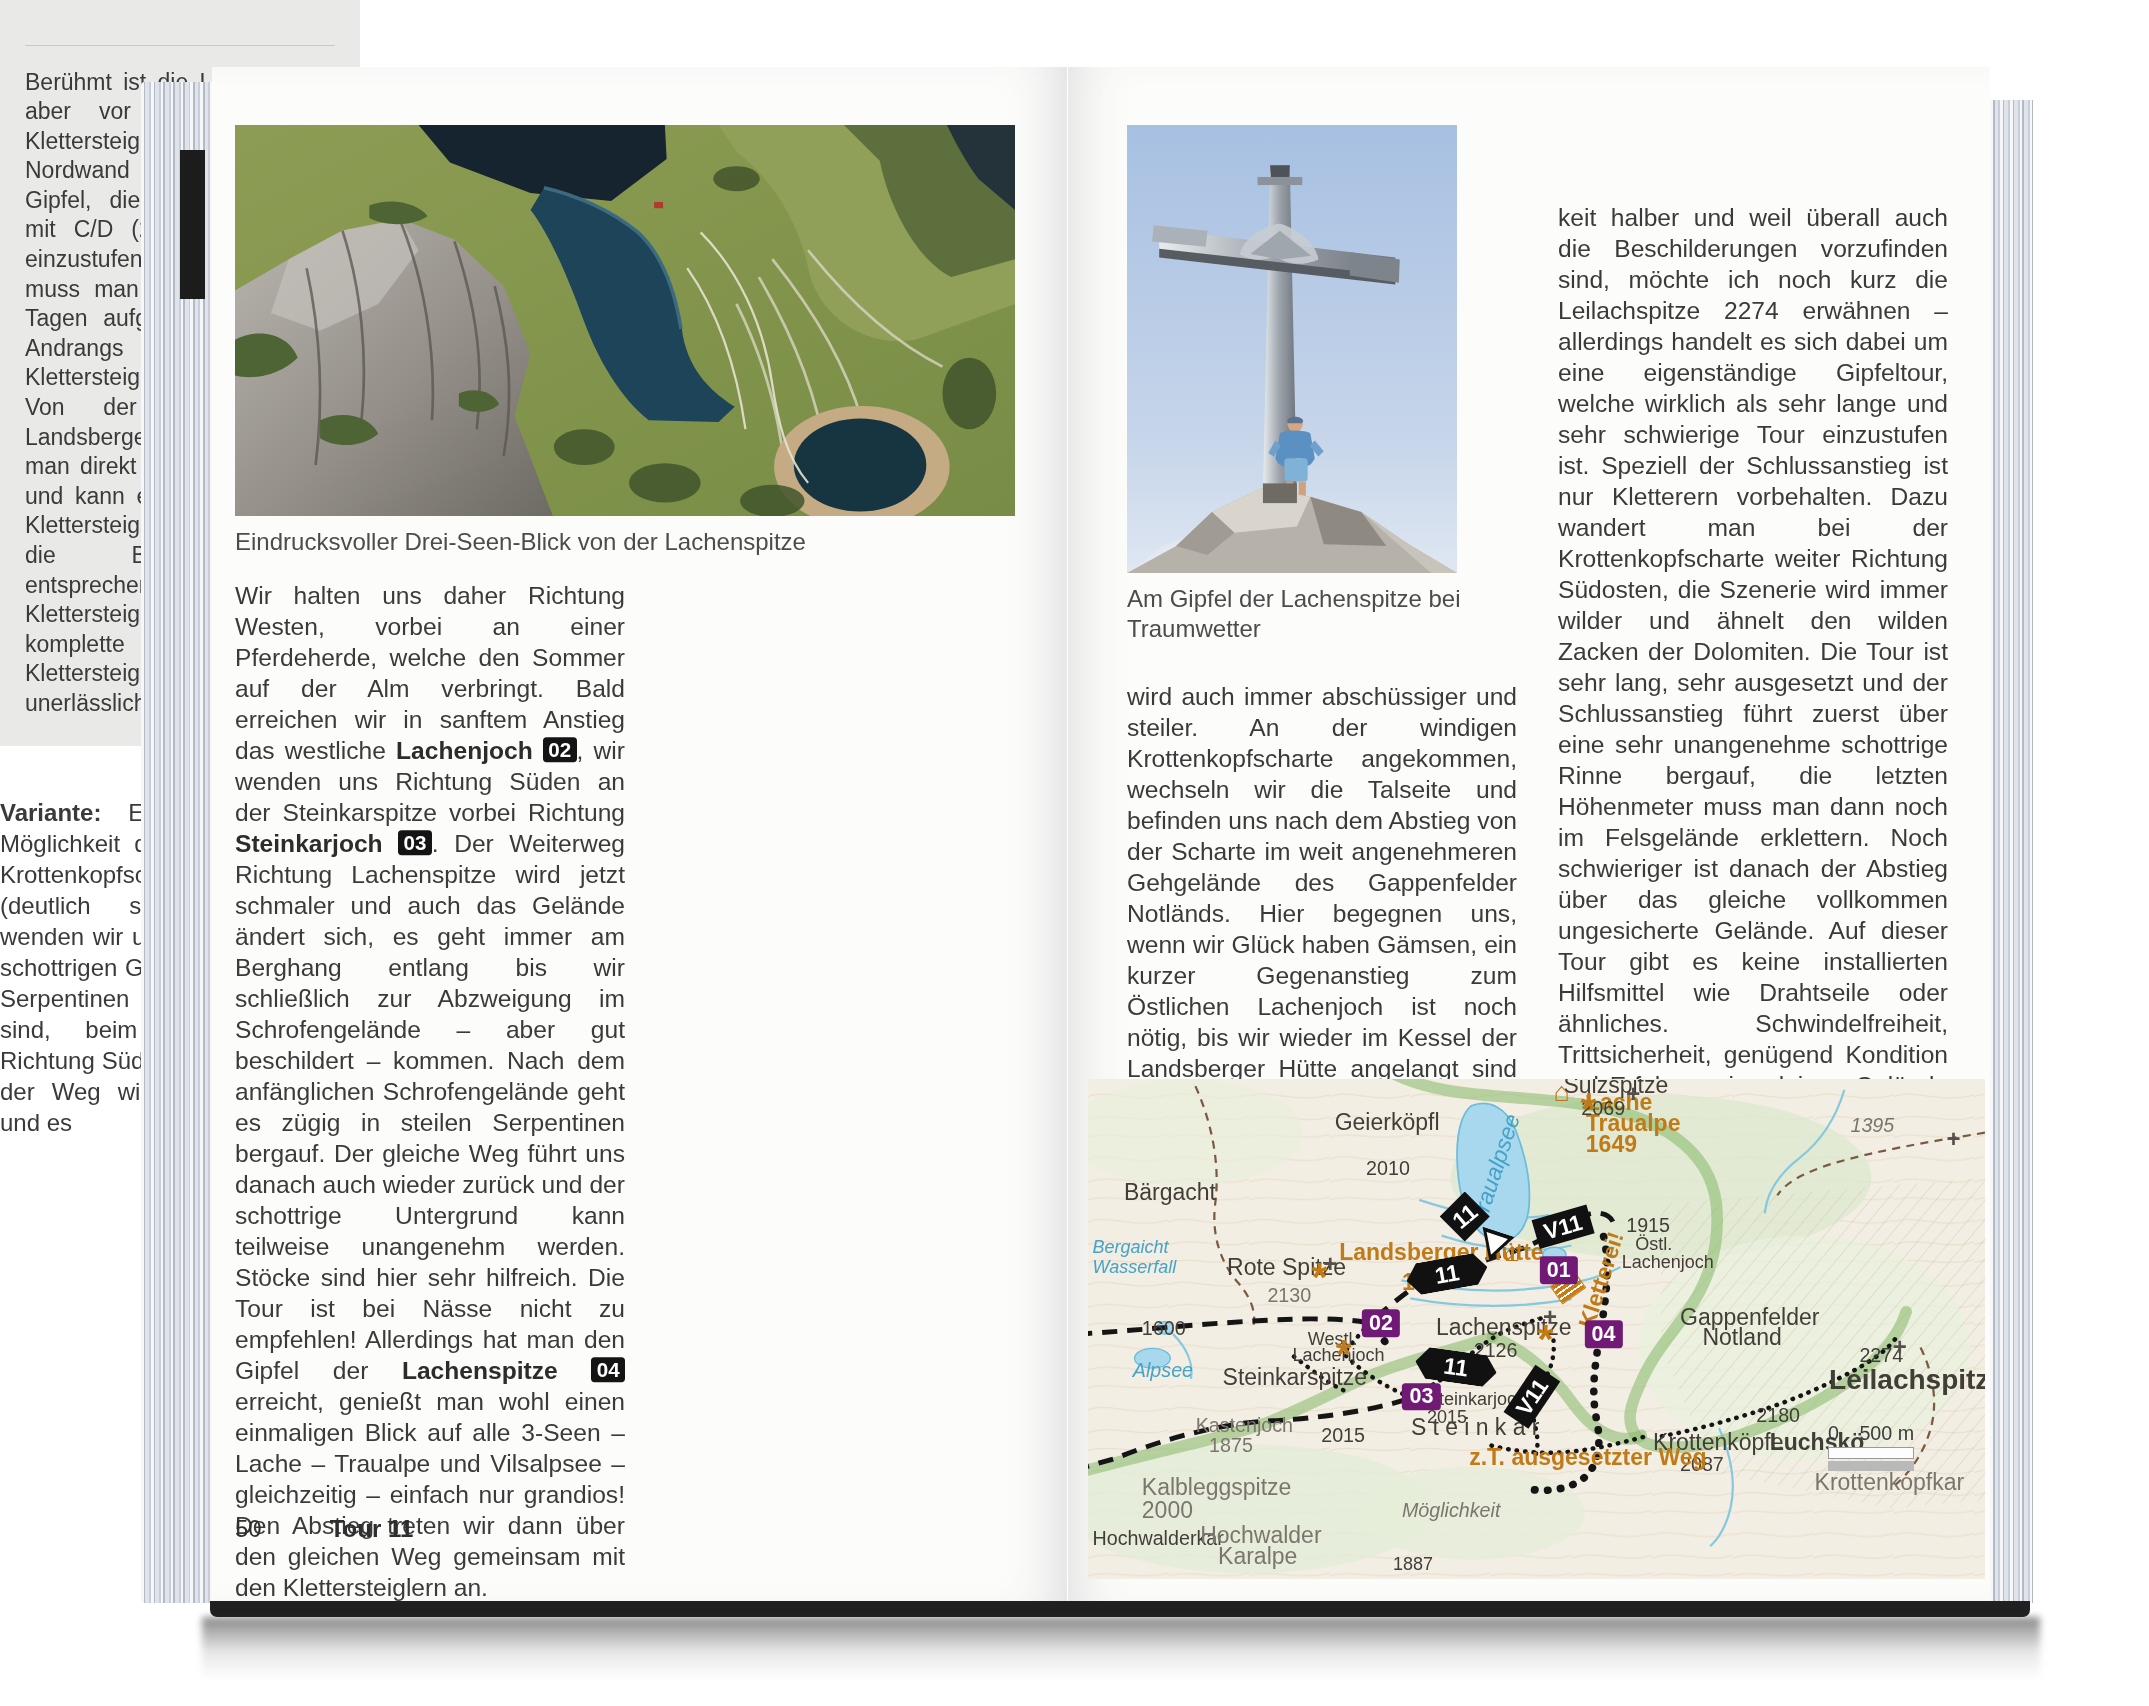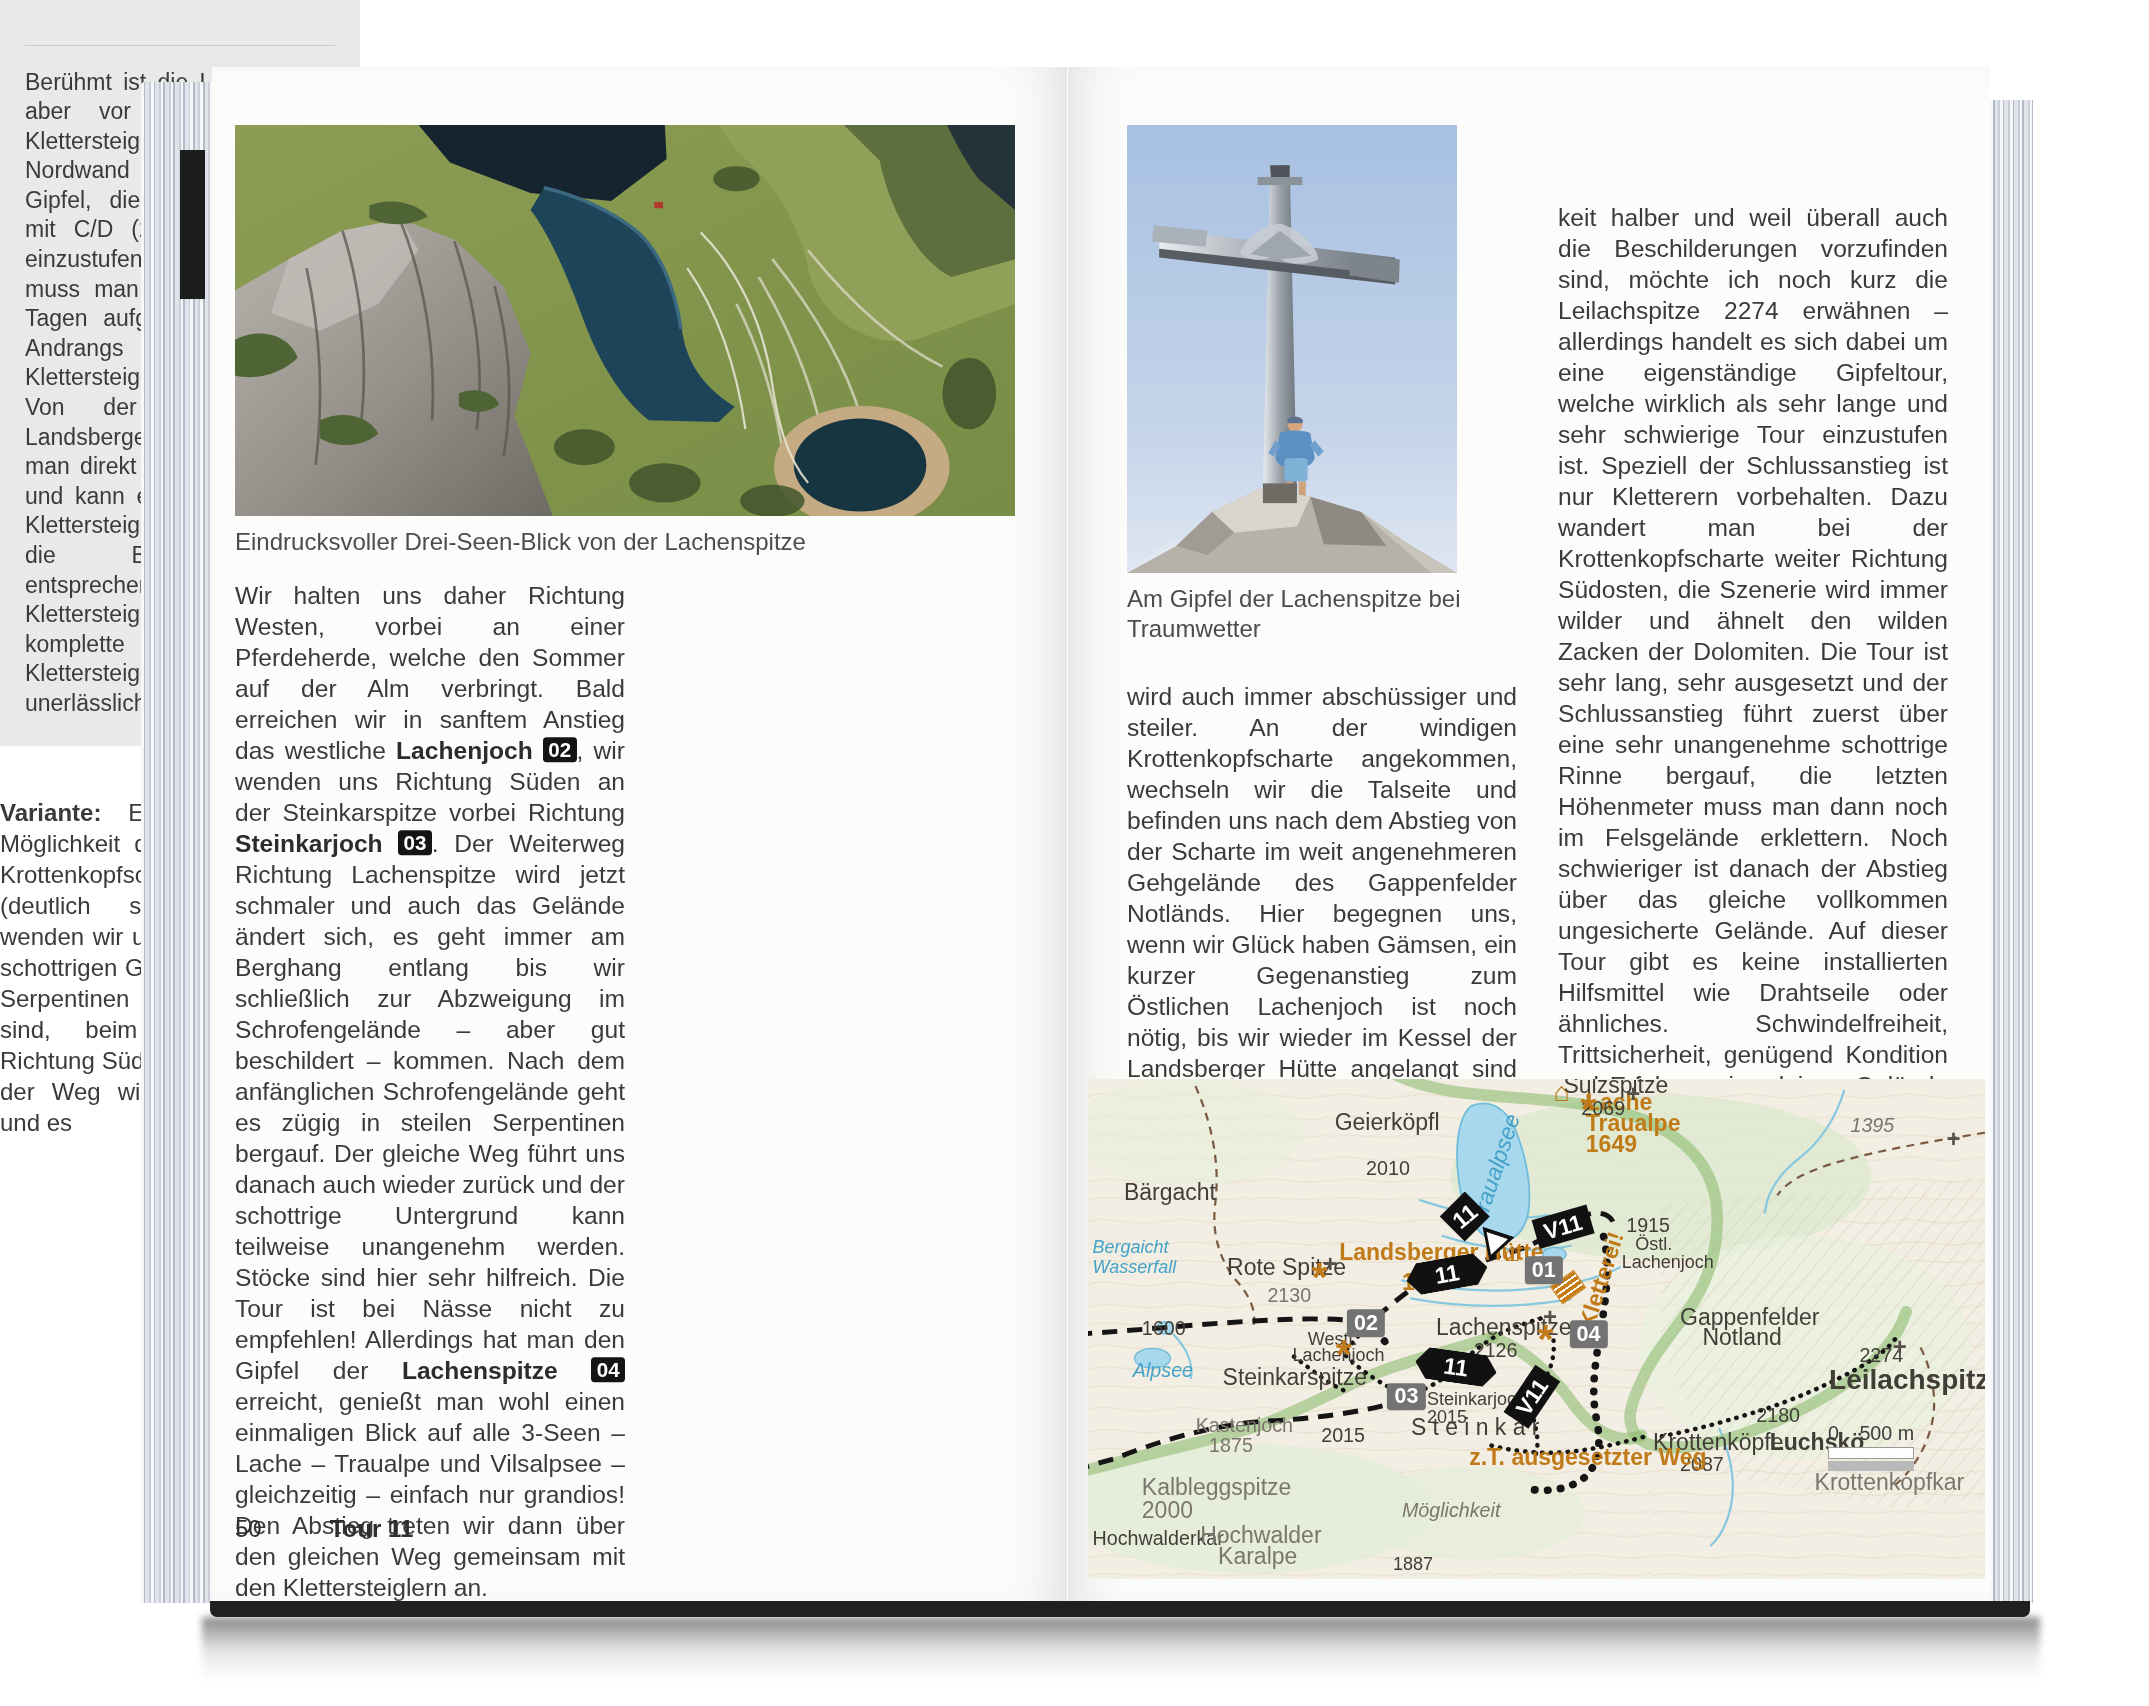--- a/index.html
+++ b/index.html
@@ -52,22 +52,22 @@
   .map svg.base{position:absolute;inset:0;}
   .ml{position:absolute;white-space:nowrap;color:#413d37;font-size:19.7px;transform-origin:left center;}
   .ml.md{font-size:23px;}
   .ml.lg{font-size:28px;font-weight:bold;}
   .ml.sm{font-size:18px;}
   .ml.gray{color:#7b766d;}
   .ml.orange{color:#c07a17;font-weight:bold;}
   .ml.water{color:#45a2c8;font-style:italic;}
   .ml.italic{font-style:italic;}
   .ml.spaced{letter-spacing:6.3px;}
-  .wp-badge{position:absolute;transform:translate(-50%,-50%);background:#737373;color:#fff;
-    font-weight:bold;font-size:21.5px;line-height:25px;padding:1.8px 7.2px 0.9px;border-radius:3.6px;}
+  .wp-badge{position:absolute;transform:translate(-50%,-50%);background:#701a75;color:#fff;
+    font-weight:bold;font-size:21.5px;line-height:25px;padding:1.8px 7.2px 0.9px;border-radius:3.6px;margin-left:15px;}
   .hex-badge{position:absolute;width:82px;height:32px;background:#111;color:#fff;font-weight:bold;
     font-size:23px;display:flex;align-items:center;justify-content:center;
     clip-path:polygon(0 50%,15% 0,85% 0,100% 50%,85% 100%,15% 100%);}
   .vrect-badge{position:absolute;background:#111;color:#fff;font-weight:bold;font-size:22.4px;
     padding:2.7px 9px 1.8px;}
   .diamond-wrap{position:absolute;width:0;height:0;}
   .diamond{position:absolute;left:-25px;top:-25px;width:50px;height:50px;background:#111;
     clip-path:polygon(50% 0,100% 50%,50% 100%,0 50%);display:flex;align-items:center;justify-content:center;}
   .diamond span{color:#fff;font-weight:bold;font-size:23px;transform:rotate(-40deg);}
   .tri-outer{position:absolute;left:12.5px;top:14.3px;width:34px;height:30px;background:#111;

